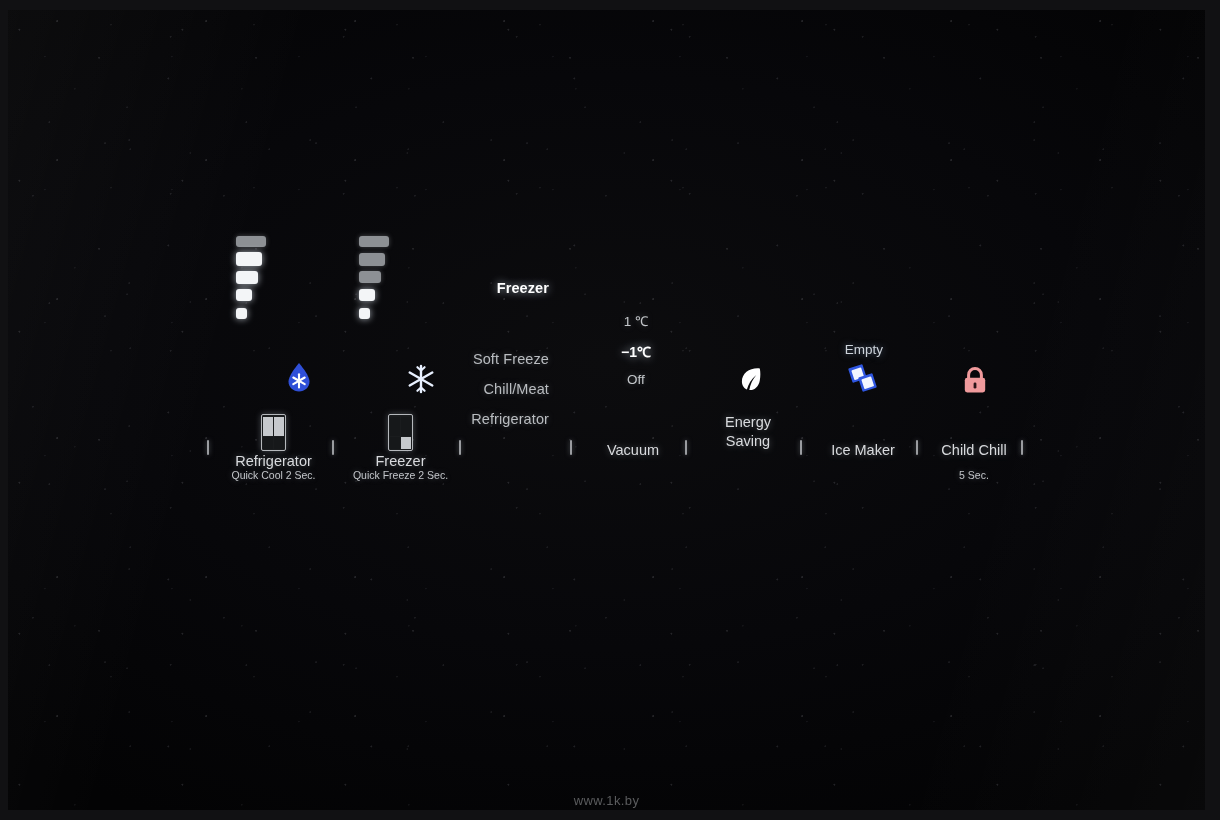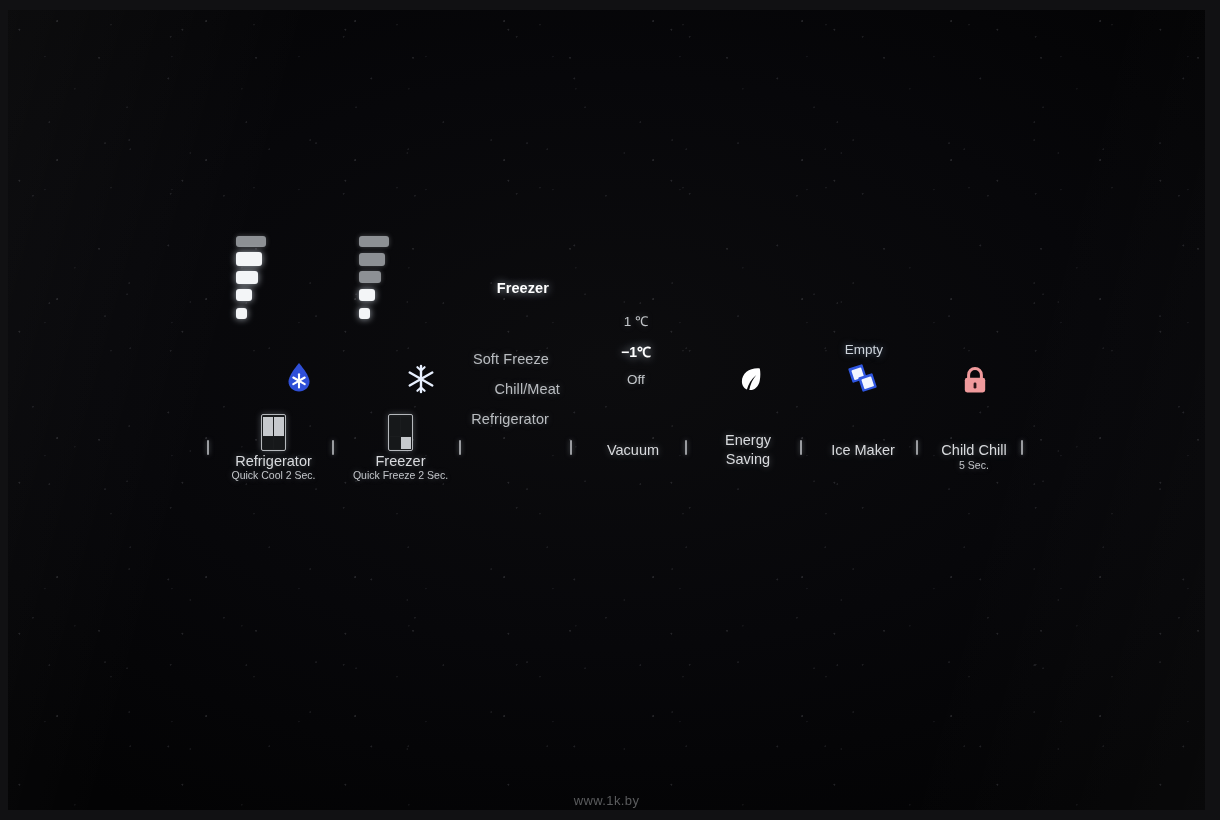--- a/index.html
+++ b/index.html
@@ -263,21 +263,21 @@
               <line x1="19" y1="27.5" x2="22.6" y2="30.8"></line>
             </g>
           </g>
         </svg>
       </div>
 
       <div class="mode-label active" style="left:379px; top:270px; width:162px;">Freezer</div>
 
       <div class="mode-label dim" style="left:379px; top:301px; width:162px;">Soft Freeze</div>
 
-      <div class="mode-label dim" style="left:390px; top:331px; width:162px;">Chill/Meat</div>
+      <div class="mode-label dim" style="left:379px; top:331px; width:162px;">Chill/Meat</div>
 
       <div class="mode-label dim" style="left:379px; top:361px; width:162px;">Refrigerator</div>
 
       <div class="temp-val" style="left:582px; top:302px; width:92px;">1 ℃</div>
 
       <div class="temp-val active" style="left:582px; top:332px; width:92px;">−1℃</div>
 
       <div class="temp-val" style="left:582px; top:362px; width:92px;">Off</div>
 
       <div class="status-icon" style="left:724px; top:350px;">
@@ -341,36 +341,36 @@
 
 
       <div class="divider" style="left:562px; top:430px;"></div>
 
       <div class="btn" style="left:573px; top:432px; width:104px;">
         <div class="btn-title">Vacuum</div>
       </div>
 
       <div class="divider" style="left:677px; top:430px;"></div>
 
-      <div class="btn" style="left:688px; top:421px; width:104px;">
+      <div class="btn" style="left:688px; top:403px; width:104px;">
         <div class="btn-title" style="line-height:19px;">Energy</div>
         <div class="btn-title" style="line-height:19px;">Saving</div>
       </div>
 
       <div class="divider" style="left:792px; top:430px;"></div>
 
       <div class="btn" style="left:800px; top:432px; width:110px;">
         <div class="btn-title">Ice Maker</div>
       </div>
 
       <div class="divider" style="left:908px; top:430px;"></div>
 
       <div class="btn" style="left:912px; top:432px; width:108px;">
         <div class="btn-title">Child Chill</div>
-        <div class="btn-sub" style="margin-top:1px;">5 Sec.</div>
+        <div class="btn-sub" style="margin-top:11px;">5 Sec.</div>
       </div>
 
       <div class="divider" style="left:1013px; top:430px;"></div>
 
       <div class="watermark" style="top:783px;">www.1k.by</div>
 
     </div>
   </div>
 </div>
 

